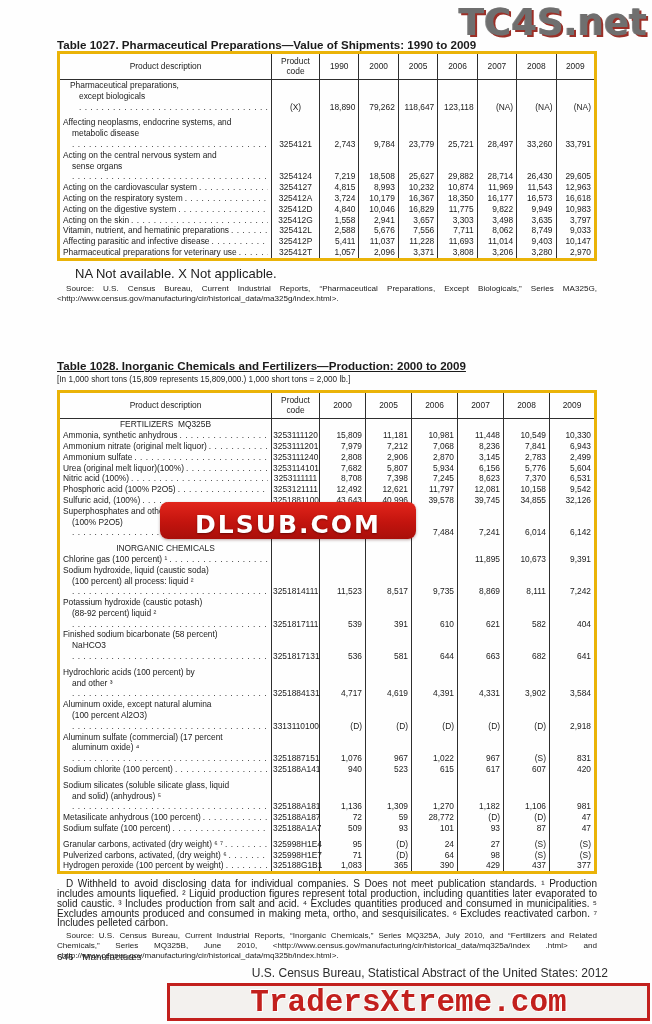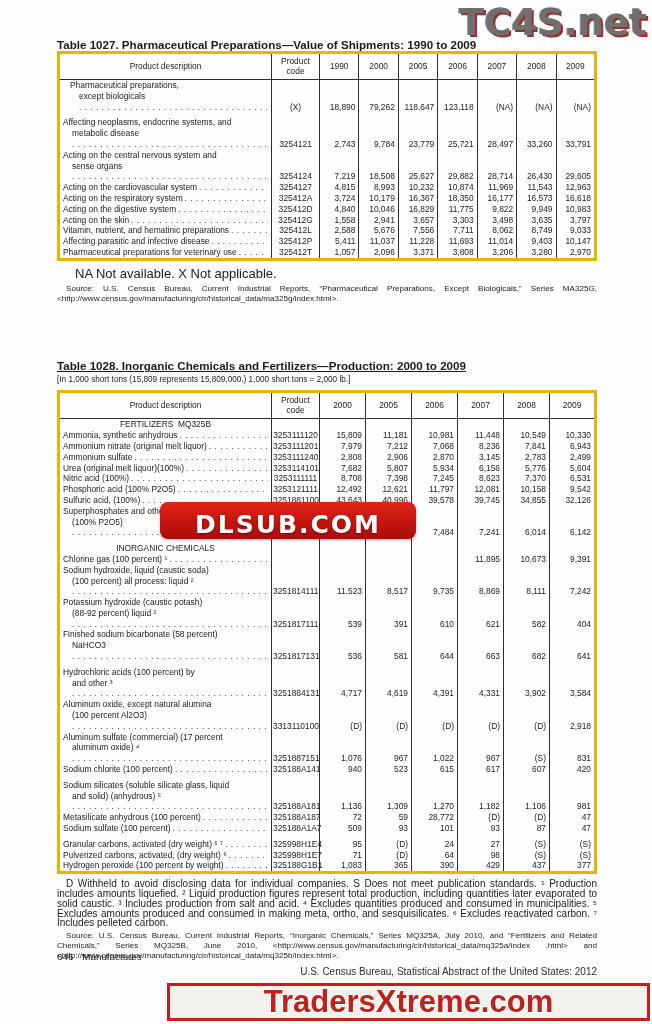--- a/index.html
+++ b/index.html
@@ -23,26 +23,26 @@
   .leader { flex:1; overflow:hidden; white-space:nowrap; margin-left:2px; color:#2e2e2e; }
   .leader::after { content:". . . . . . . . . . . . . . . . . . . . . . . . . . . . . . . . . . . . . . . . . . . . . . . . . . . . . ."; letter-spacing:0.5px; }
   td.sec { text-align:center; }
   tr.gap > td { padding-top:5px; }
   tr.indent td.desc { padding-left:10px;margin-top:32px; }
   .note { font-size:13px; margin-top:5px; padding-left:18px; }
   .src { font-size:8.1px; line-height:9.8px; margin-top:3px; text-indent:9px; text-align:justify; }
   .note-par { font-size:10px; line-height:9.8px; margin-top:5px; text-indent:9px; text-align:justify; }
   #footer-left { position:absolute; left:57px; top:951px; font-size:9.8px; }
   #footer-left .footsec { margin-left:9px; }
-  #footer-right { position:absolute; right:55px; top:966px; font-size:10px; color:#2c2c2c; }
+  #footer-right { position:absolute; right:44px; top:966px; font-size:12px; color:#2c2c2c; }
   #wm-top { position:absolute; top:1px; right:5px; z-index:30; font-family:"DejaVu Sans",sans-serif; font-size:37px; font-weight:bold; color:#6f6f6f; text-shadow:2px 2px 0 #9c3028, -1px 0 0 #8c8c8c; }
   #wm-mid { position:absolute; left:160px; top:502px; width:256px; height:37px; z-index:30; background:linear-gradient(180deg,#e2251b 0%, #c3140e 55%, #a90f0a 100%); border-radius:8px; display:flex; align-items:flex-end; justify-content:center; box-shadow:0 1px 3px rgba(60,0,0,0.35); }
   #wm-mid span { font-family:"DejaVu Sans",sans-serif; color:#ffffff; font-size:25px; font-weight:bold; letter-spacing:2px; text-shadow:0 1px 2px rgba(0,0,0,0.4); }
   #wm-bottom { position:absolute; left:167px; top:983px; width:483px; height:38px; z-index:30; border:3px solid #c2201d; background:#f3f1ee; display:flex; align-items:center; justify-content:center; }
-  #wm-bottom span { font-family:Liberation Sans, sans-serif; font-size:31px; font-weight:bold; color:#c2201d; text-shadow:1px 1px 0 #ffffff, -1px -1px 0 #ffffff; white-space:nowrap; }
+  #wm-bottom span { font-family:Liberation Mono, monospace; font-size:31px; font-weight:bold; color:#c2201d; text-shadow:1px 1px 0 #ffffff, -1px -1px 0 #ffffff; white-space:nowrap; }
 </style>
 </head>
 <body>
 
 <div class="content">
   <div class="tbl-title">Table 1027. Pharmaceutical Preparations—Value of Shipments: 1990 to 2009</div>
   <table class="stat" id="tbl-1027">
       <colgroup>
         <col style="width: 213px;">
         <col style="width: 48px;">

